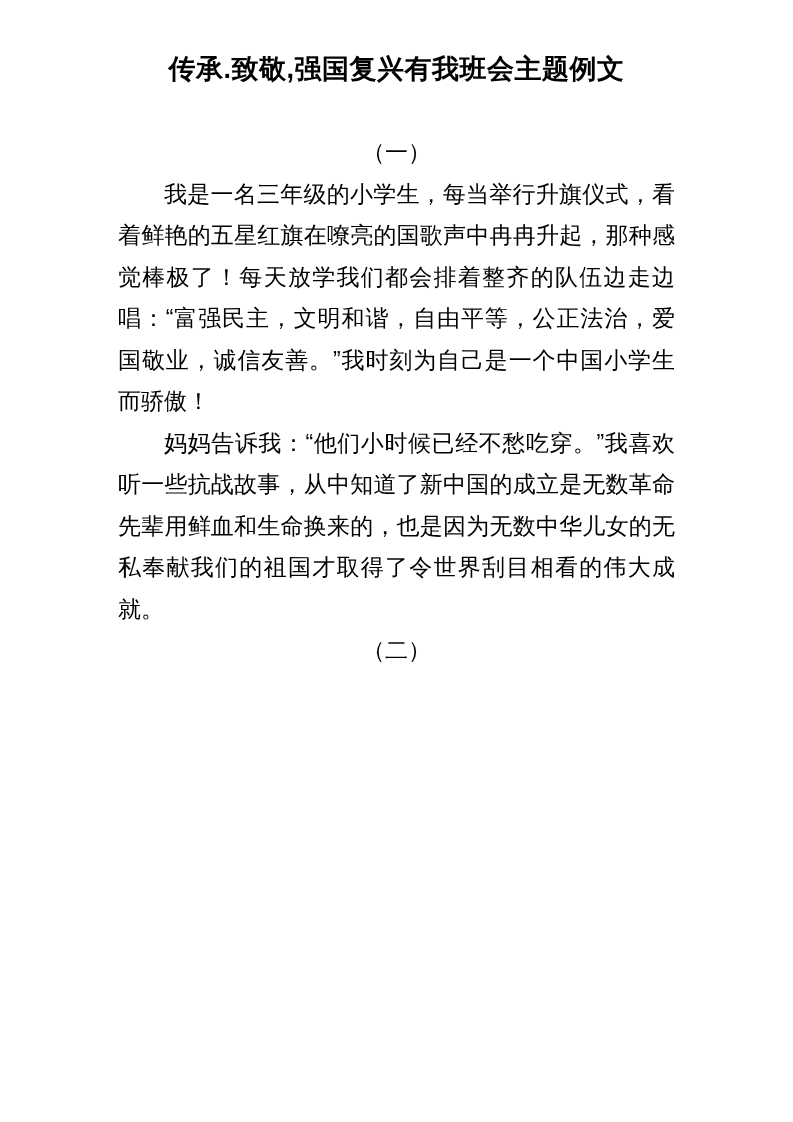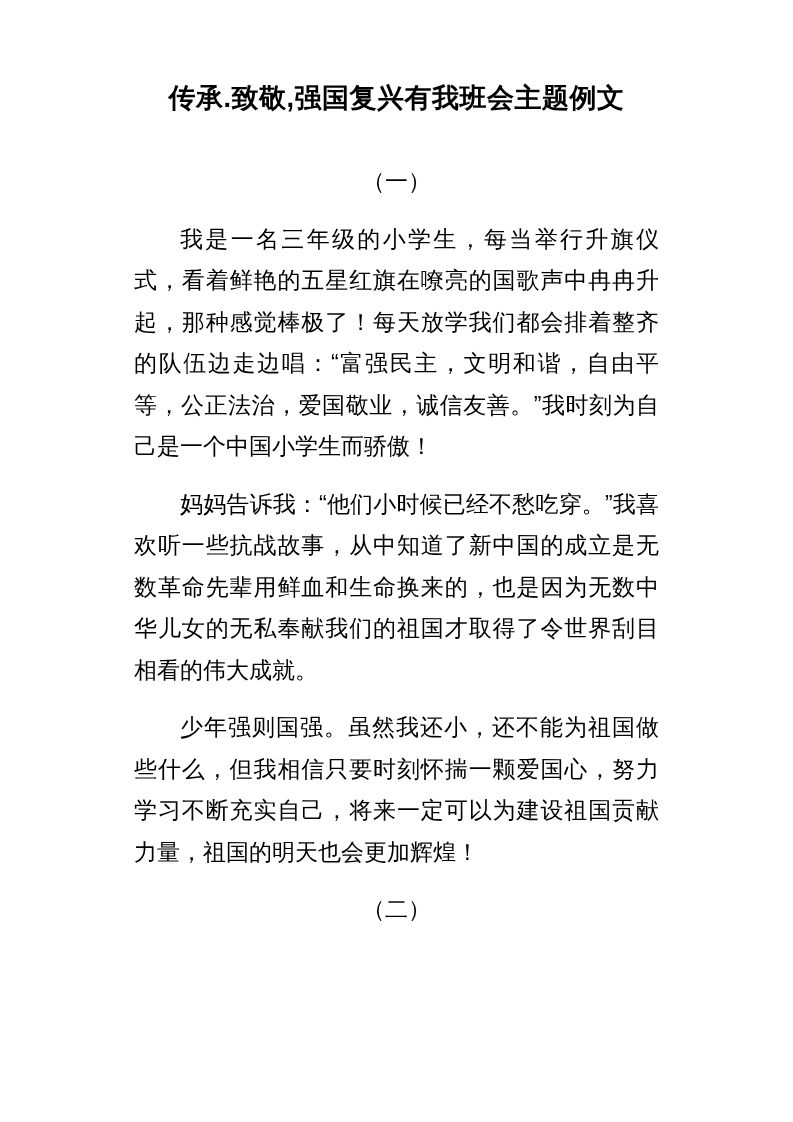--- a/index.html
+++ b/index.html
@@ -8,21 +8,21 @@
     background: #ffffff;
   }
   .page {
     position: relative;
     width: 793px;
     height: 1122px;
     background: #ffffff;
     color: #000000;
     font-family: "Liberation Sans", "DejaVu Sans", sans-serif;
     box-sizing: border-box;
-    padding: 76px 118px 0 118px;
+    padding: 47px 118px 0 118px;
     overflow: hidden;
   }
   .doc-title {
     margin: 0;
     font-size: 27px;
     font-weight: 700;
     line-height: 44px;
     text-align: center;
     color: #000000;
     letter-spacing: 0.5px;
@@ -33,35 +33,34 @@
     line-height: 41.5px;
     text-align: justify;
     color: #000000;
   }
   .section-marker {
     margin: 0;
     text-align: center;
     text-indent: 0;
   }
   .para {
-    margin: 16px;
+    margin: 0;
     text-indent: 2em;
   }
 </style>
 </head>
 <body>
 
 <div class="page">
   <h1 class="doc-title">传承.致敬,强国复兴有我班会主题例文</h1>
 
   <div class="doc-body">
     <p class="section-marker">（一）</p>
 
     <p class="para">我是一名三年级的小学生，每当举行升旗仪式，看着鲜艳的五星红旗在嘹亮的国歌声中冉冉升起，那种感觉棒极了！每天放学我们都会排着整齐的队伍边走边唱：“富强民主，文明和谐，自由平等，公正法治，爱国敬业，诚信友善。”我时刻为自己是一个中国小学生而骄傲！</p>
 
     <p class="para">妈妈告诉我：“他们小时候已经不愁吃穿。”我喜欢听一些抗战故事，从中知道了新中国的成立是无数革命先辈用鲜血和生命换来的，也是因为无数中华儿女的无私奉献我们的祖国才取得了令世界刮目相看的伟大成就。</p>
 
 
-    <p class="para">少年强则国强。虽然我还小，还不能为祖国做些什么，但我相信只要时刻怀揣一颗爱国心，努力学习不断充实自己，将来一定可以为建设祖国贡献力量，祖国的明天也会更加辉煌！</p>
 
     <p class="section-marker">（二）</p>
   </div>
 </div>
 
 </body></html>

